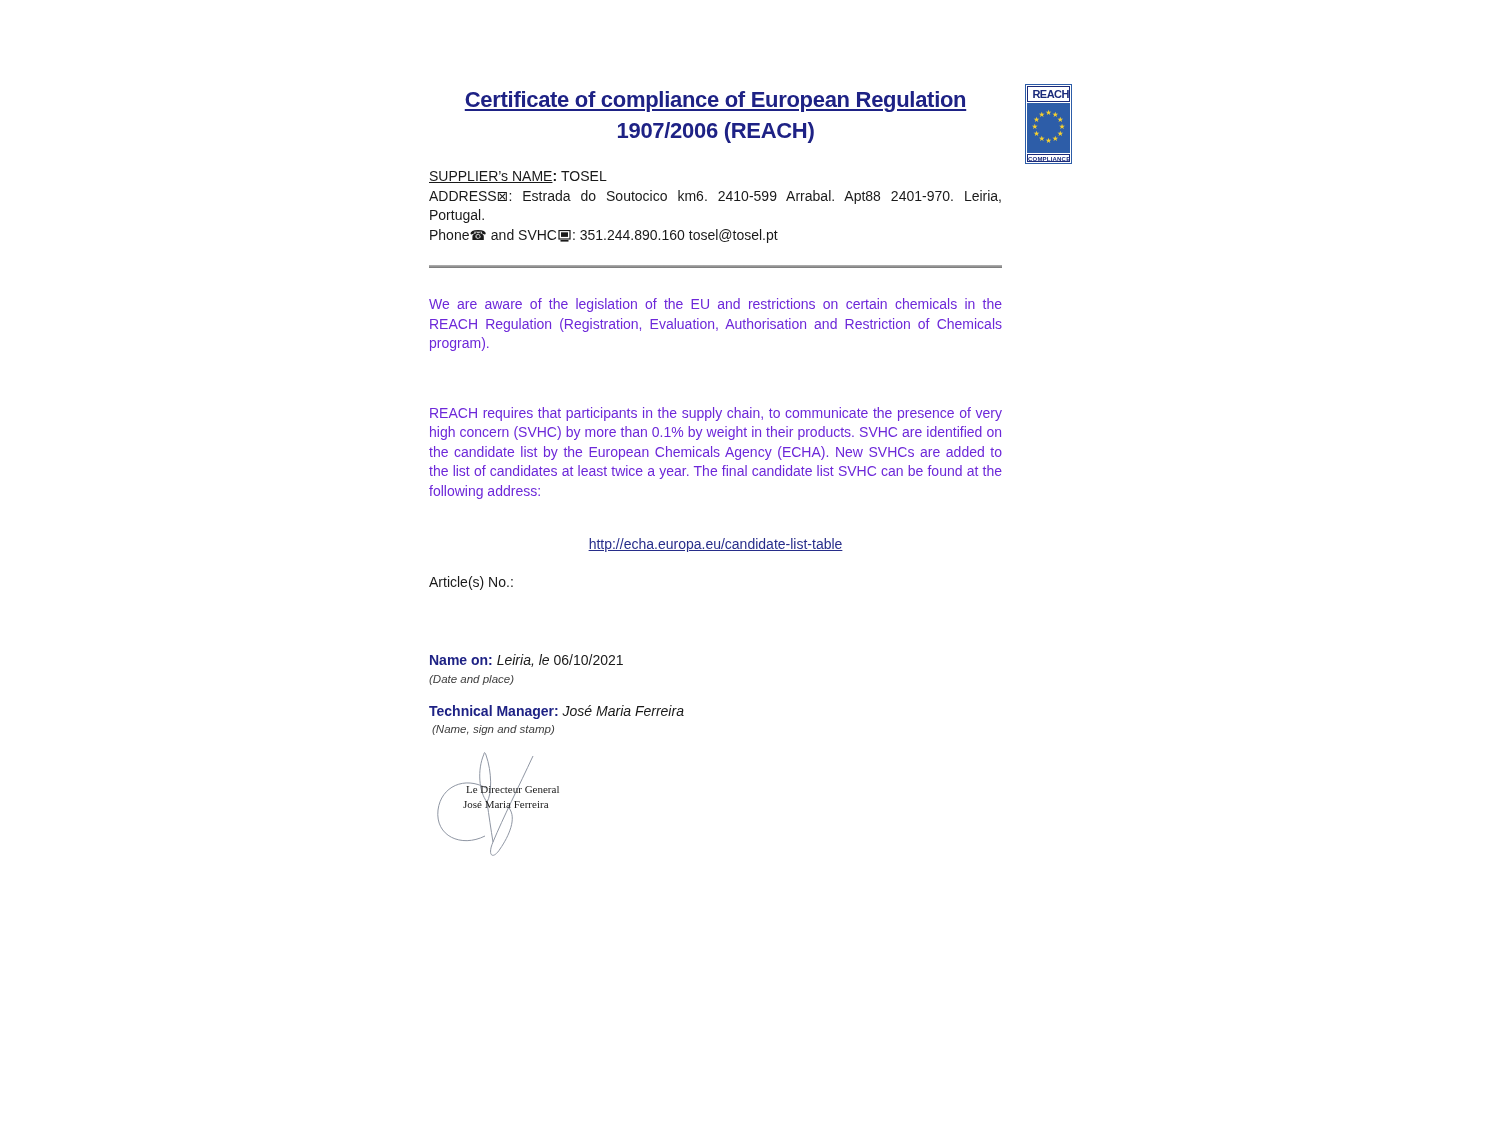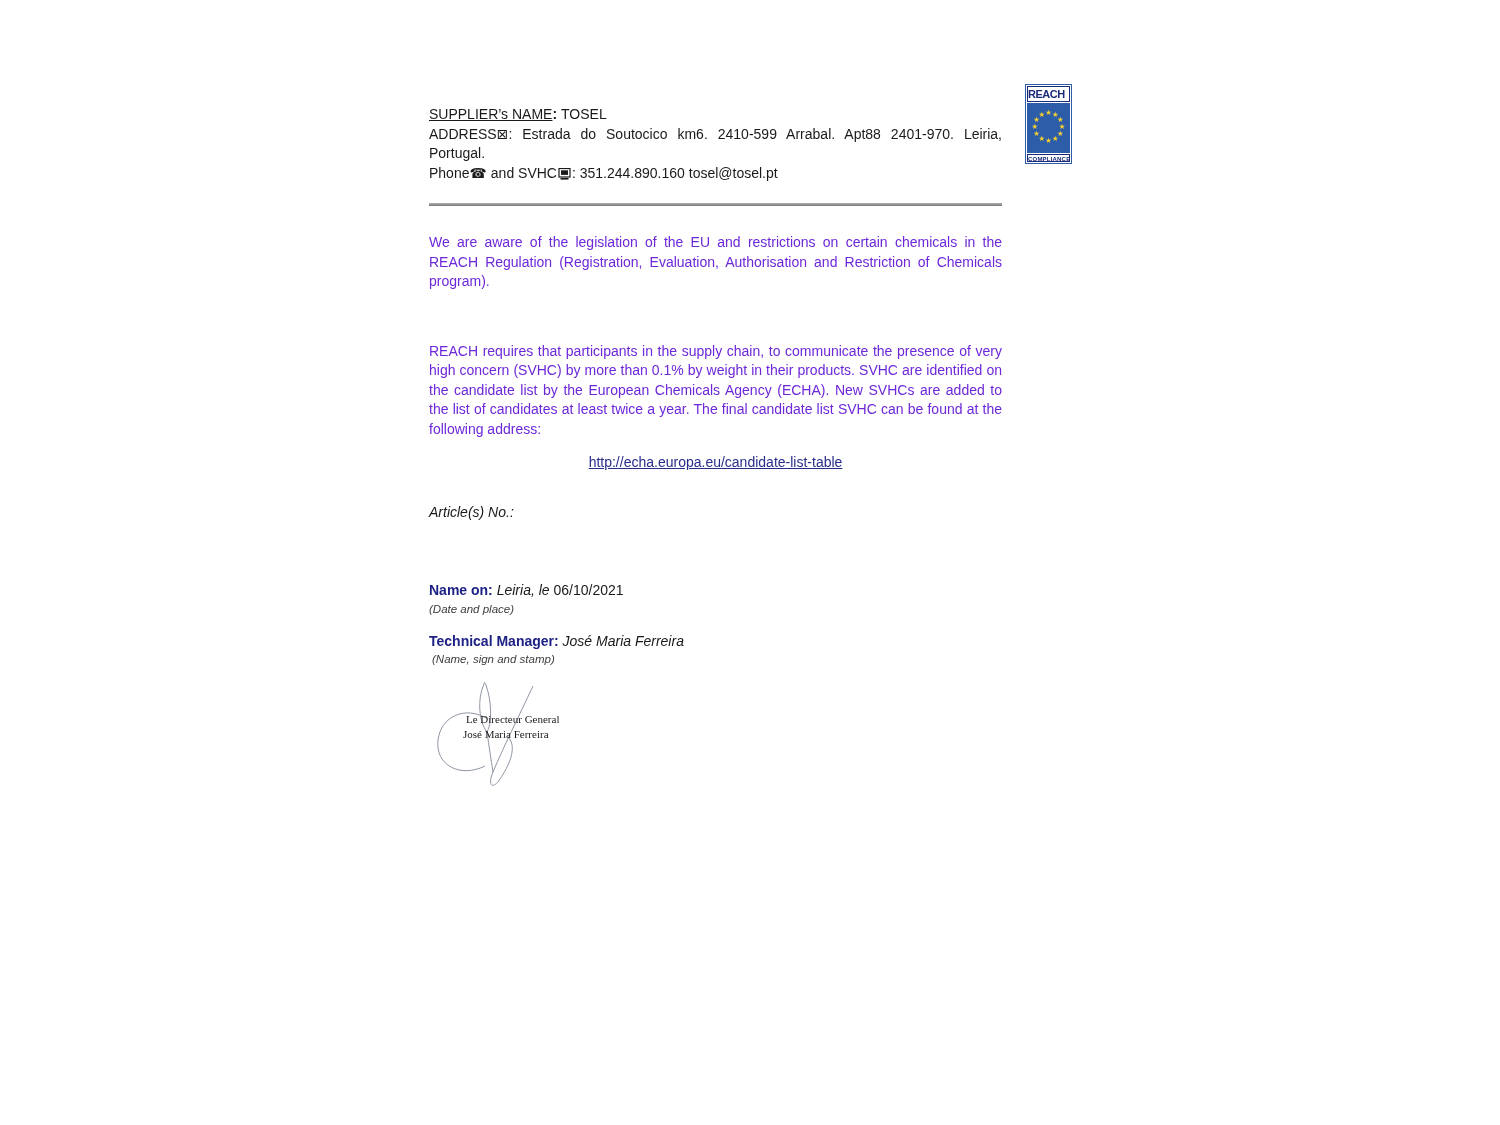--- a/index.html
+++ b/index.html
@@ -43,21 +43,21 @@
     padding: 1px;
     display: flex;
     flex-direction: column;
   }
   .logo-reach {
     border: 1px solid #1a2a7a;
     color: #1a2a7a;
     font-weight: bold;
     font-size: 11px;
     line-height: 14px;
-    text-align: left;
+    text-align: right;
     letter-spacing: -0.5px;
   }
   .logo-flag { flex: 1; background: #2d5da8; position: relative; margin-top: 1px; }
   .logo-compliance {
     border: 1px solid #1a2a7a;
     color: #1a2a7a;
     font-weight: bold;
     font-size: 6px;
     line-height: 9px;
     text-align: center;
@@ -81,23 +81,23 @@
   }
   
   .para {
     color: #6d28d9;
     text-align: justify;
   }
   .p1 { margin-top: 27px; }
   .p2 { margin-top: 37px; }
   .p3 { margin-top: 50px; }
   .p4 { margin-top: 38px; }
-  .link-line { margin-top: 14px; text-align: center; }
+  .link-line { margin-top: 34px; text-align: center; }
   .doc-link { color: #272d8a; text-decoration: underline; }
-  .article-line { margin-top: 30px; color: #1a1a1a; font-style: italic; }
+  .article-line { margin-top: 18px; color: #1a1a1a; }
   
   .made-line { margin-top: 59px; }
   .navy-bold { color: #1e2285; font-weight: bold; }
   .ital { font-style: italic; color: #1a1a1a; }
   .plain { color: #1a1a1a; }
   .hint {
     margin-top: 1px;
     font-size: 11.5px;
     line-height: 14px;
     font-style: italic;
@@ -137,20 +137,24 @@
         <text class="star" x="9.2" y="16.5" text-anchor="middle">★</text>
         <text class="star" x="14" y="11.7" text-anchor="middle">★</text>
       </svg>
     </div>
     <div class="logo-compliance">COMPLIANCE</div>
   </div>
 
   <div class="doc">
 
     
+    <div class="title">
+      <span class="u">Certificate of compliance of European Regulation</span><br>
+      <span>1907/2006 (REACH)</span>
+    </div>
 
     
     <div class="supplier">
       <div><span class="bold-u">SUPPLIER’s NAME</span><span class="bold">: </span><span>TOSEL</span></div>
       <div class="addr-line"><span>ADDRESS</span><span class="glyph">⊠</span><span>: </span><span>Estrada do Soutocico km6. 2410-599 Arrabal. Apt88 2401-970. Leiria, Portugal.</span></div>
       <div><span>Phone</span><span class="glyph">☎</span><span> and SVHC</span><svg class="pc-icon" width="13" height="12" viewBox="0 0 13 12">
             <rect x="1" y="0.5" width="11" height="8.5" fill="none" stroke="#1a1a1a" stroke-width="1.2"></rect>
             <rect x="3" y="2.3" width="7" height="4.6" fill="#1a1a1a"></rect>
             <rect x="2.5" y="10" width="8" height="1.6" fill="#1a1a1a"></rect>
           </svg><span>: </span><span>351.244.890.160 tosel@tosel.pt</span></div>

